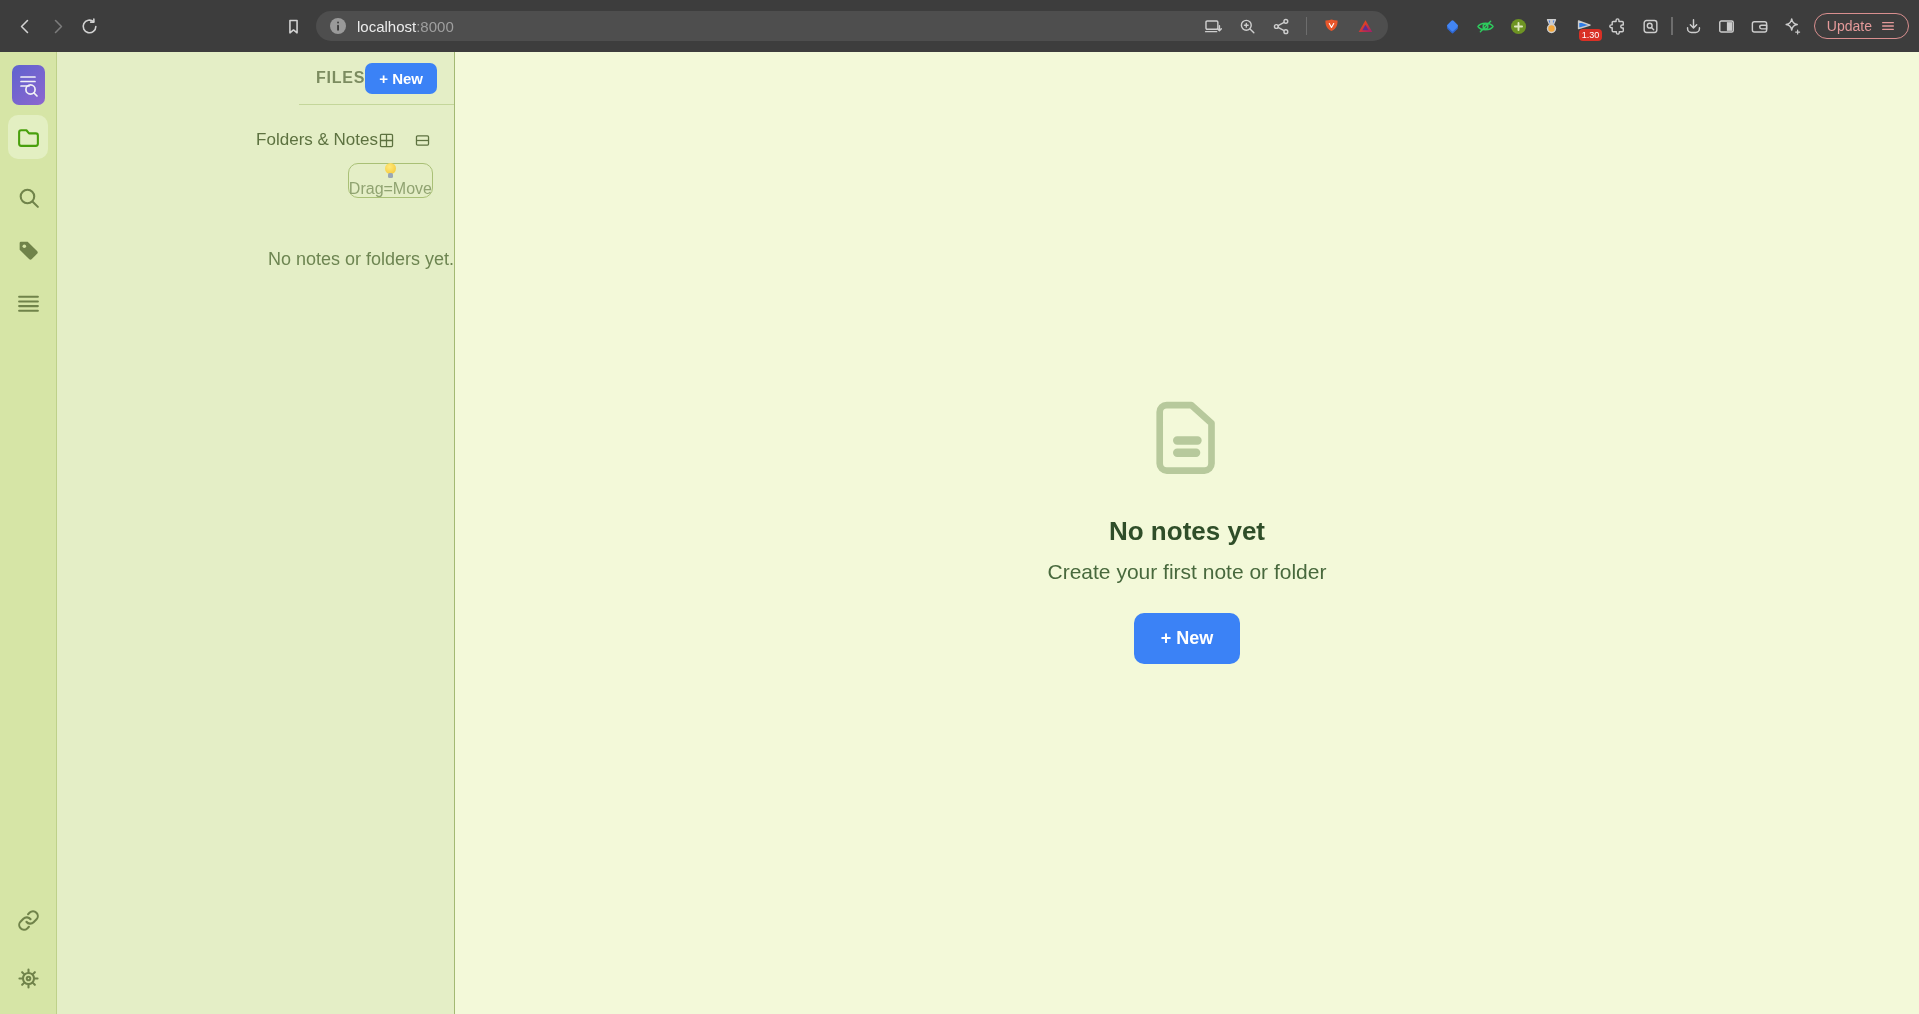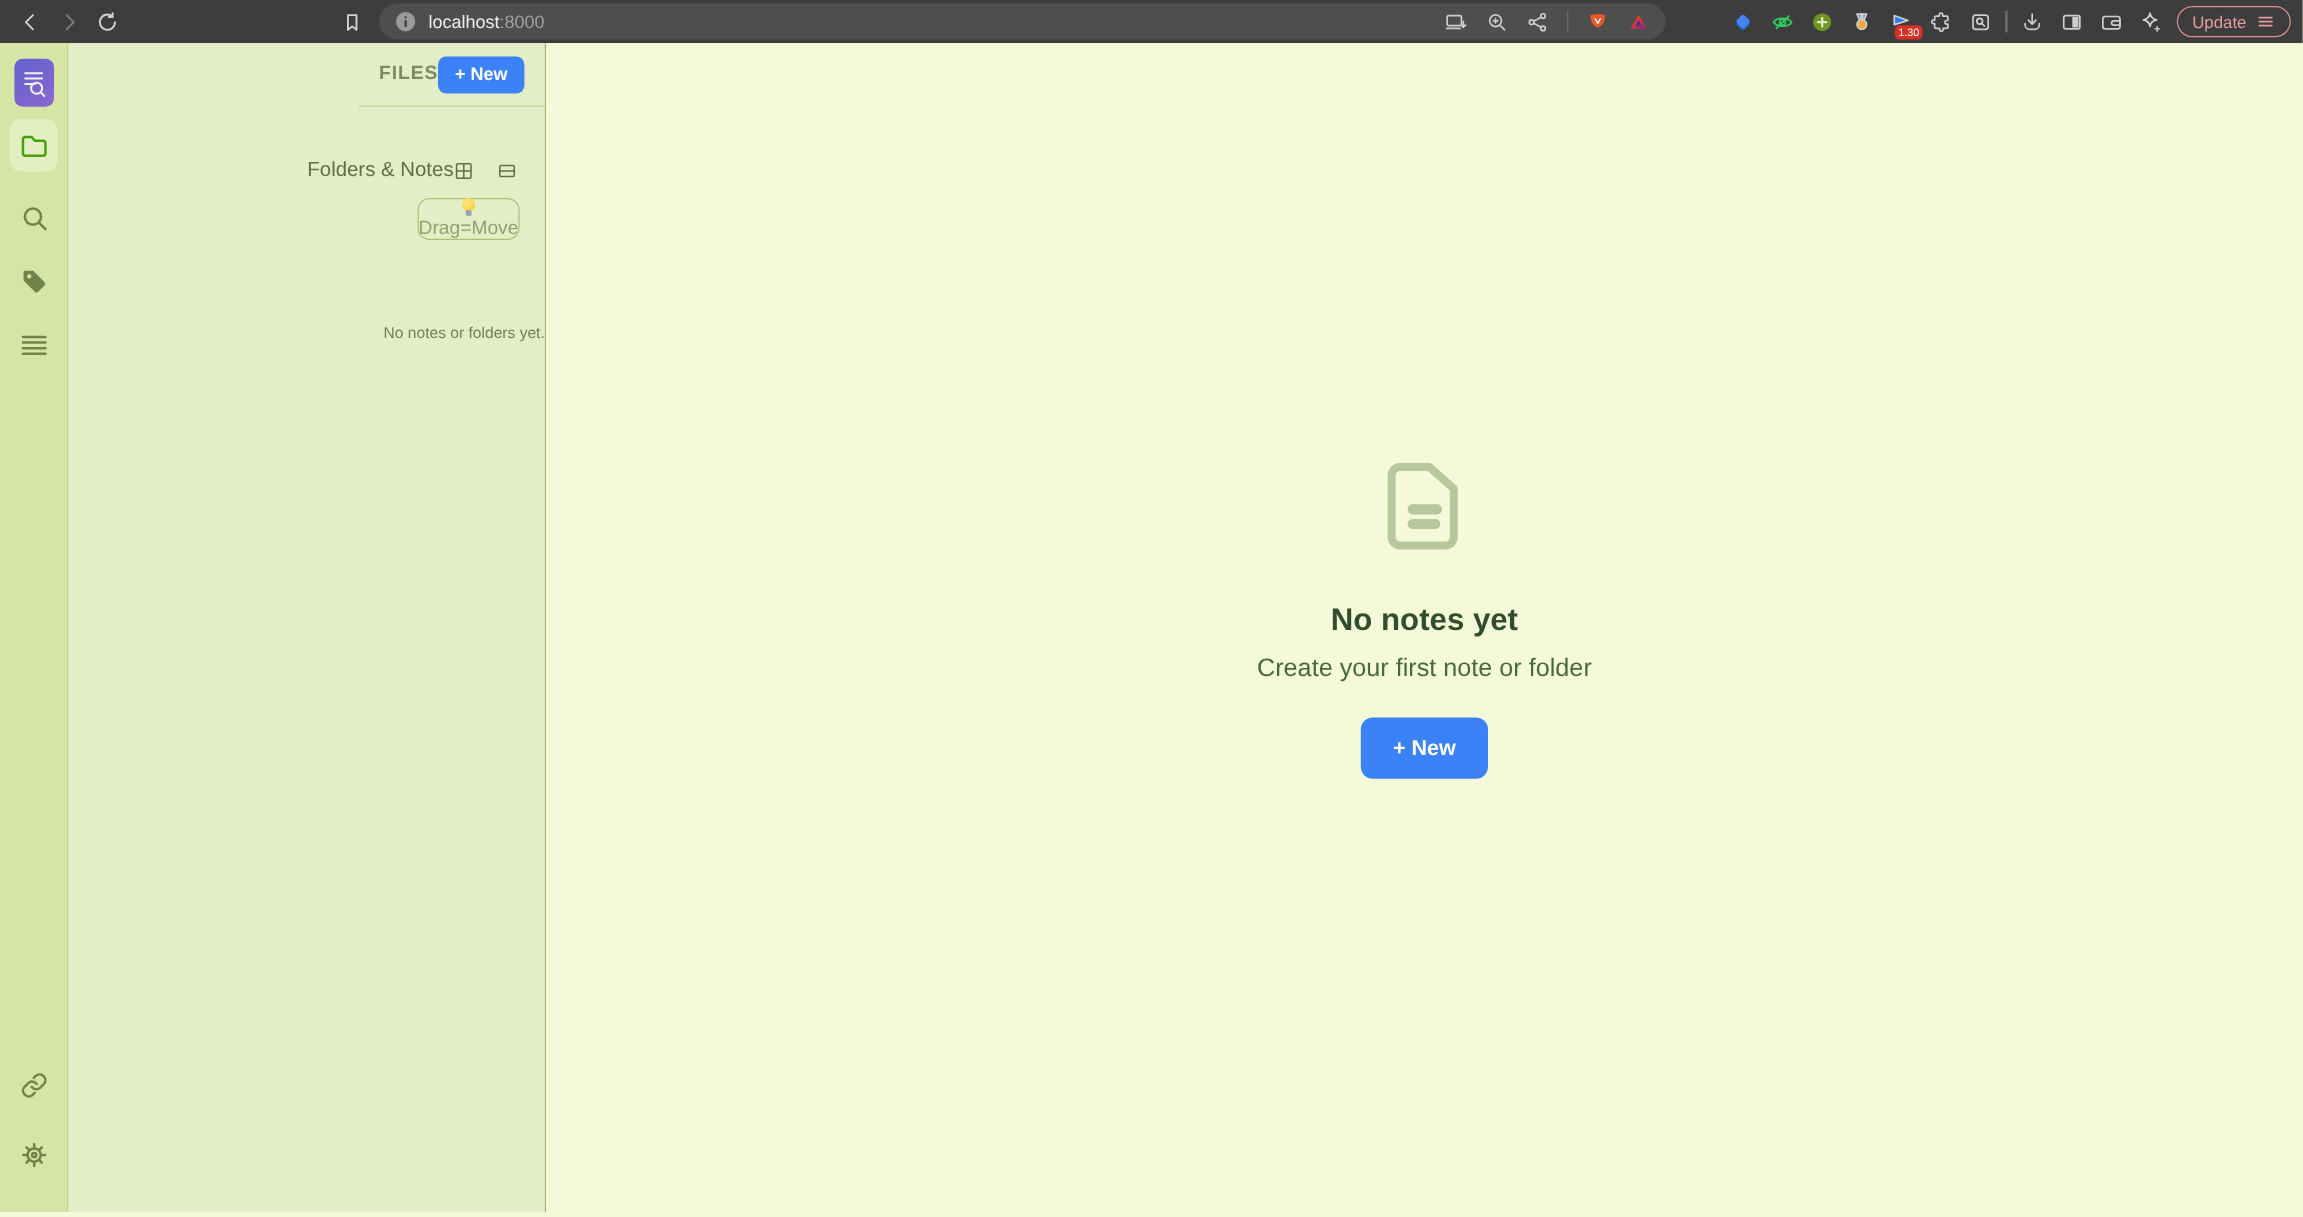--- a/index.html
+++ b/index.html
@@ -1,20 +1,20 @@
 <!DOCTYPE html>
 <html><head>
 <meta charset="utf-8">
 <style>
   * { margin:0; padding:0; box-sizing:border-box; }
   html,body { width:1919px; height:1014px; overflow:hidden; }
   body { font-family:"Liberation Sans","DejaVu Sans",sans-serif; background:#f3f9d9; }
 
   
-  .topbar { height:36px; background:#3d3d3d; display:flex; align-items:center; padding:0 10px; gap:2px; }
+  .topbar { height:52px; background:#3d3d3d; display:flex; align-items:center; padding:0 10px; gap:2px; }
   .tbtn { width:30px; height:30px; display:flex; align-items:center; justify-content:center; border-radius:6px; flex:none; }
   .tbtn svg { width:19px; height:19px; fill:none; stroke:#d2d2d2; stroke-width:2; stroke-linecap:round; stroke-linejoin:round; }
   .tbtn.disabled svg { stroke:#7c7c7c; }
   .bookmark { margin-left:172px; }
   .urlpill { margin-left:6px; flex:0 0 1072px; height:30px; background:#4e4e4e; border-radius:15px; display:flex; align-items:center; padding:0 13px; gap:10px; }
   .urltext { font-size:15px; color:#ececec; white-space:nowrap; }
   .urltext .port { color:#9f9f9f; }
   .pill-right { margin-left:auto; display:flex; align-items:center; gap:15px; }
   .pill-right svg, .right-cluster svg { width:19px; height:19px; fill:none; stroke:#cdcdcd; stroke-width:1.8; stroke-linecap:round; stroke-linejoin:round; flex:none; }
   .vsep { width:1.5px; height:18px; background:#6d6d6d; flex:none; }
@@ -36,29 +36,29 @@
   .rail-item.active { margin-top:10px; background:#e3efc2; }
   .rail-item.active svg { stroke:#49a00d; }
   .rail-spacer { flex:1; }
 
   
   .files { width:398px; background:#e4eec6; border-right:1px solid #a3b973; flex:none; display:flex; flex-direction:column;align-items:flex-end; }
   .files-header { height:53px; display:flex; align-items:center; justify-content:space-between; padding:0 17px; border-bottom:1px solid #c4d69a; }
   .files-title { font-size:16px; font-weight:bold; letter-spacing:.8px; color:#7c8c60; }
   .btn-green { background:#3b82f6; color:#fff; border:none; border-radius:7px; font-weight:600; font-family:inherit; cursor:pointer; }
   .btn-new-small { font-size:15px; padding:7px 14px; }
-  .section-row { margin-top:43px; padding:0 23px; display:flex; align-items:center; }
+  .section-row { margin-top:25px; padding:0 23px; display:flex; align-items:center; }
   .section-title { font-size:17px; color:#5d7240; }
   .view-toggles { margin-left:auto; display:flex; gap:19px; }
   .view-toggles svg { width:17px; height:17px; fill:none; stroke:#5d7240; stroke-width:1.8; }
   .drag-hint { margin:13px 21px 0 23px; height:35px; border:1.5px solid #a9c076; border-radius:10px; display:flex; align-items:center; justify-content:center; gap:17px; font-size:16px; color:#90a371;flex-direction:column; }
   .bulb { width:15px; height:16px; position:relative; }
   .bulb .glass { position:absolute; left:2px; top:0; width:11px; height:11px; border-radius:50%; background:radial-gradient(circle at 40% 35%, #ffe97a, #f4c430); }
   .bulb .base { position:absolute; left:5px; top:10px; width:5px; height:5px; border-radius:1.5px; background:#9aa7b5; }
-  .panel-empty { margin-top:64px; text-align:center; font-size:13px; line-height:27px; color:#6d8551; }
+  .panel-empty { margin-top:48px; text-align:center; font-size:18px; line-height:27px; color:#6d8551; }
 
   
   .main { flex:1; background:#f3f9d9; display:flex; flex-direction:column; align-items:center; justify-content:center; padding-bottom:18px; }
   .doc-icon svg { width:84px; height:84px; fill:none; stroke:#b7c99c; stroke-linecap:round; stroke-linejoin:round; }
   .main-title { margin-top:32px; font-size:26px; font-weight:bold; color:#2f4e29; }
   .main-sub { margin-top:13px; font-size:21px; color:#48693d; }
   .btn-new-big { margin-top:29px; font-size:18px; padding:15px 27px; border-radius:10px; }
 </style>
 </head>
 <body>

